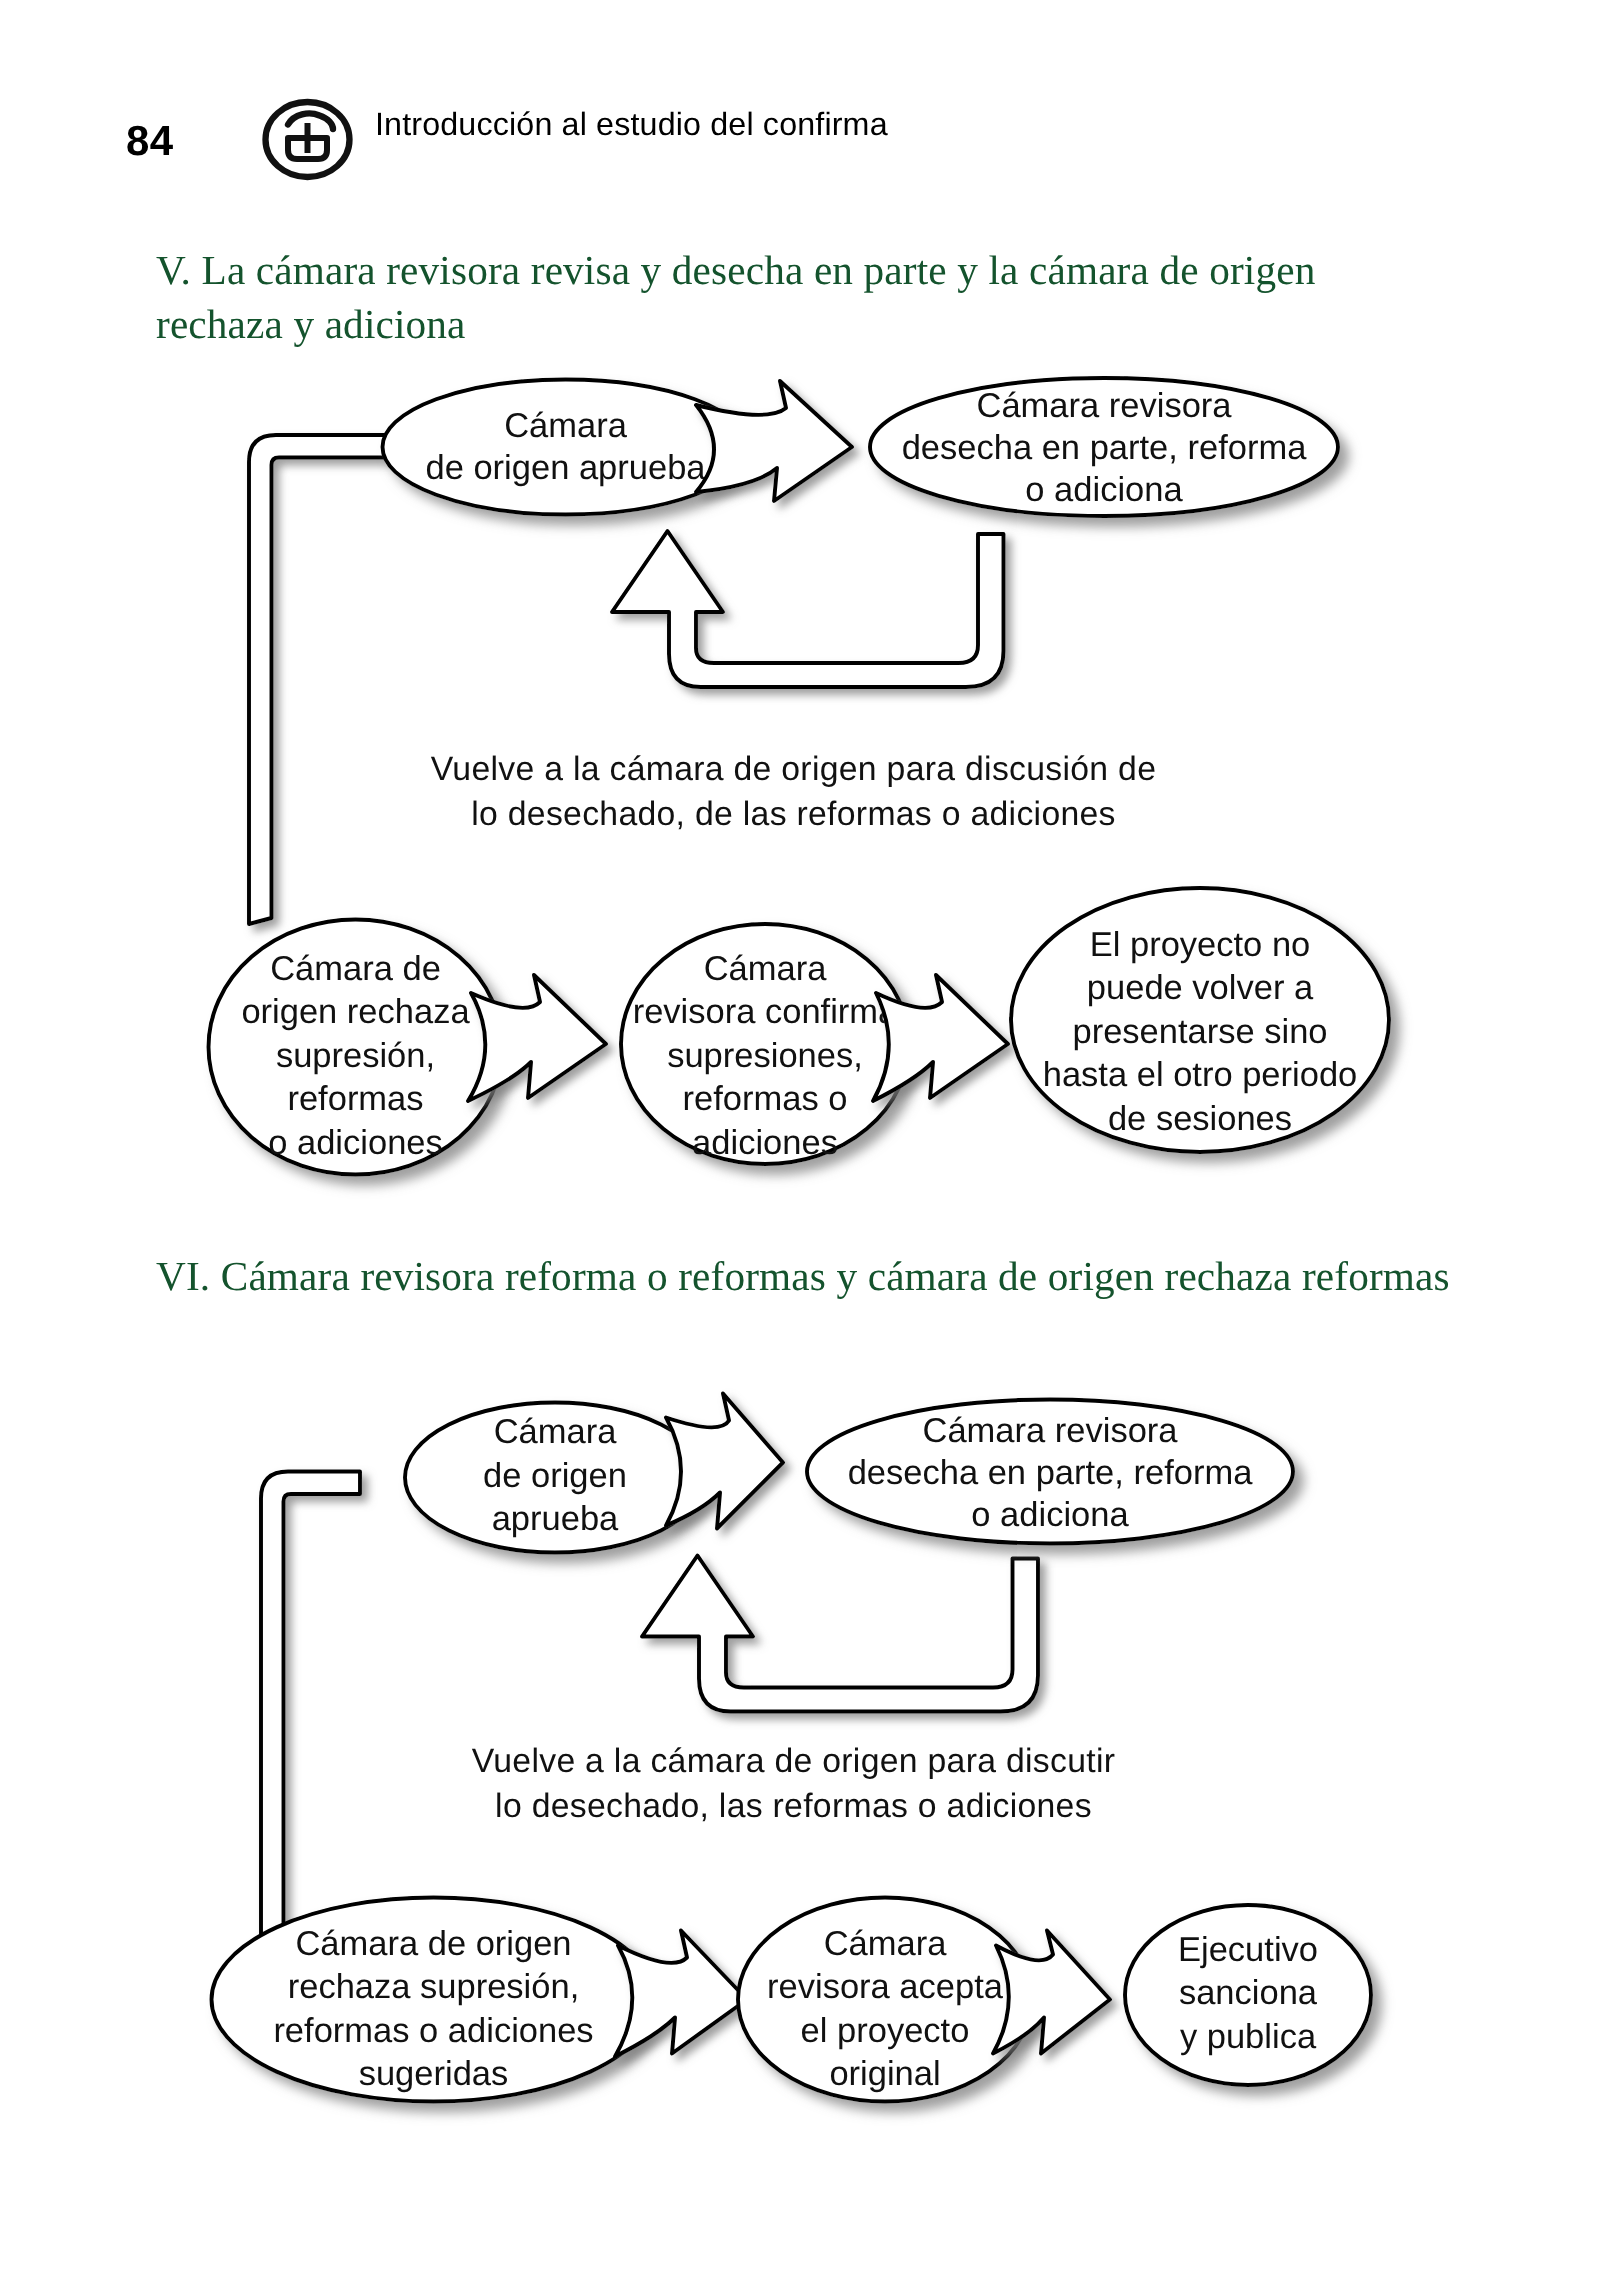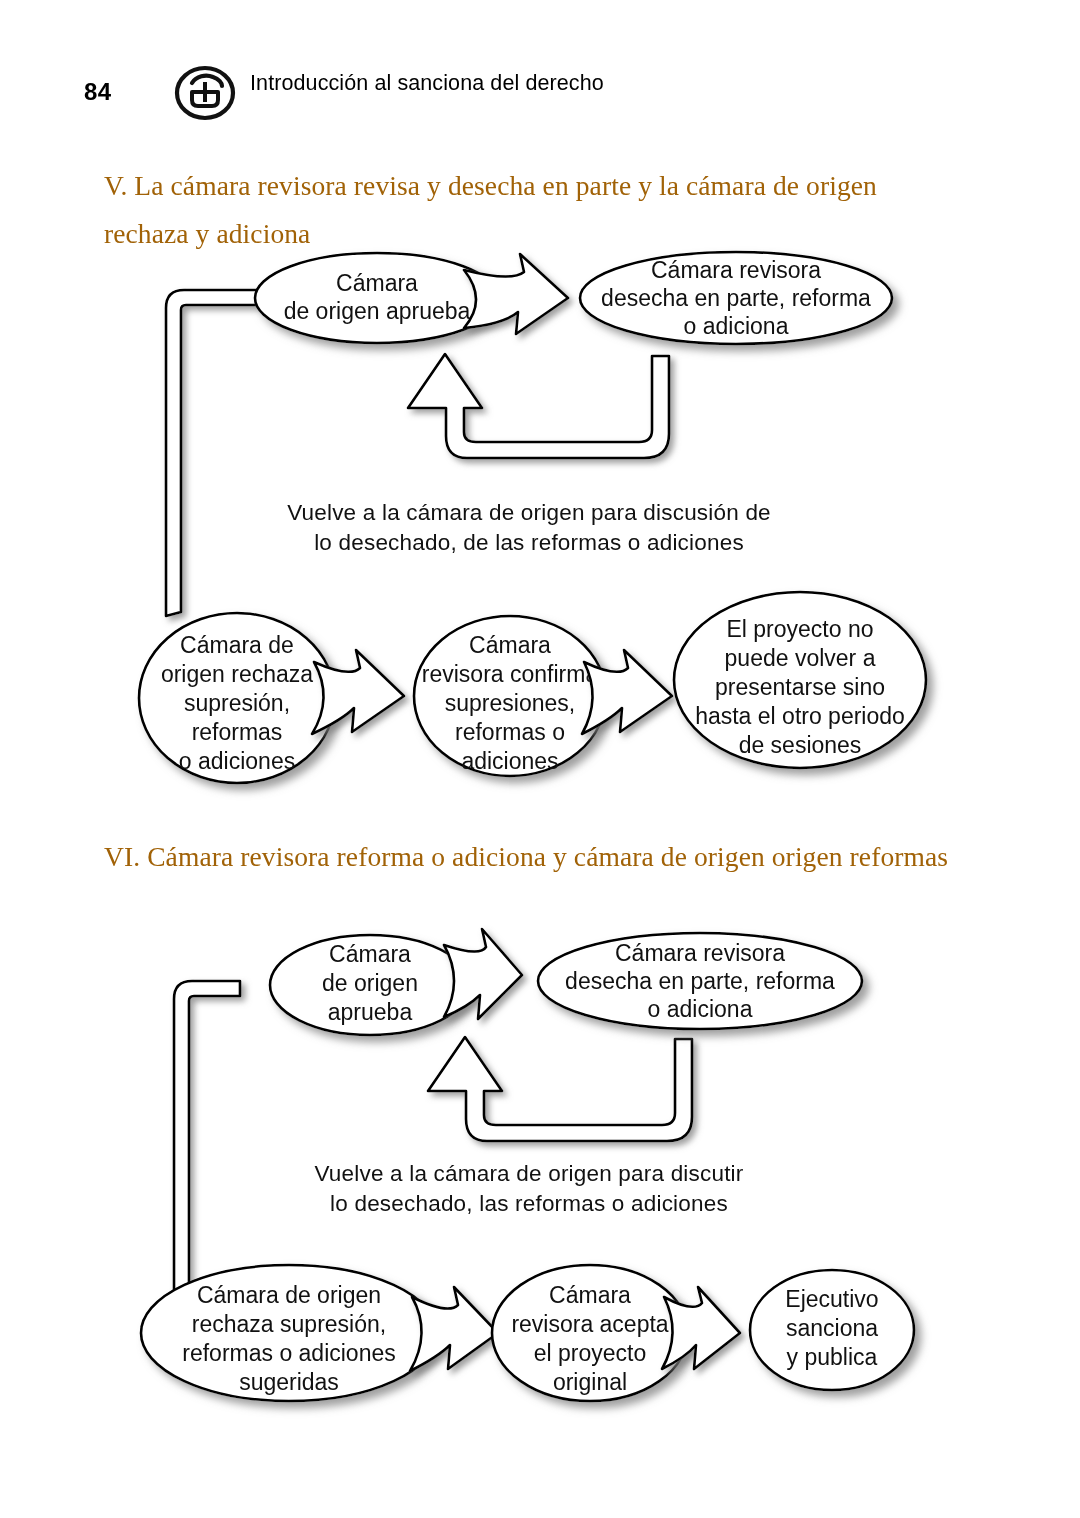--- a/index.html
+++ b/index.html
@@ -23,21 +23,21 @@
     top: 58px;
     width: 1080px;
     height: 80px;
   }
   .page-number {
     position: absolute;
     left: 84px;
     top: 20px;
     font-family: "Liberation Sans", sans-serif;
     font-weight: bold;
-    font-size: 24px;
+    font-size: 28px;
     letter-spacing: 0.3px;
   }
   .header-logo {
     position: absolute;
     left: 172px;
     top: 4px;
     width: 66px;
     height: 60px;
   }
   .header-title {
@@ -49,23 +49,23 @@
     font-size: 21.5px;
     line-height: 30px;
     letter-spacing: 0.1px;
   }
 
   
   .section-heading {
     position: absolute;
     font-family: "Liberation Serif", serif;
     font-size: 27.5px;
-    line-height: 48px;
+    line-height: 36px;
     letter-spacing: 0.1px;
-    color: #a16207;
+    color: #14532d;
   }
   #heading-v {
     left: 104px;
     top: 162px;
     width: 850px;
   }
   #heading-vi {
     left: 104px;
     top: 833px;
     width: 880px;
@@ -122,21 +122,21 @@
   <div class="header-logo">
     <svg viewBox="0 0 66 60" width="66" height="60" aria-hidden="true">
       <ellipse cx="33" cy="31" rx="28" ry="25" fill="none" stroke="#111" stroke-width="4.2"></ellipse>
       <path d="M20 21 C 24 14, 34 12, 41 15 C 47 17, 50 21, 50 24" fill="none" stroke="#111" stroke-width="4.2" stroke-linecap="round"></path>
       <line x1="33" y1="20" x2="33" y2="40" stroke="#111" stroke-width="4"></line>
       <line x1="20" y1="30" x2="46" y2="30" stroke="#111" stroke-width="4"></line>
       <path d="M20 30 L20 38 Q20 44 26 44 L40 44 Q46 44 46 38 L46 30" fill="none" stroke="#111" stroke-width="4" stroke-linecap="round"></path>
     </svg>
   </div>
 
-  <div class="header-title">Introducción al sanciona del derecho</div>
+  <div class="header-title">Introducción al estudio del confirma</div>
 </div>
 
 <div class="section-heading" id="heading-v">V. La cámara revisora revisa y desecha en parte y la cámara de origen rechaza y adiciona</div>
 
 <div class="diagram" id="diagram-v">
 <svg width="1080" height="580" viewBox="0 0 1080 580">
   <defs>
     <filter id="dropshadow" x="-30%" y="-30%" width="180%" height="180%">
       <feDropShadow dx="6" dy="6" stdDeviation="4" flood-color="#808080" flood-opacity="0.75"></feDropShadow>
     </filter>
@@ -211,21 +211,21 @@
     <ellipse class="node-ellipse" cx="788" cy="442" rx="126" ry="88" filter="url(#dropshadow)"></ellipse>
     <text class="node-text" x="788" y="399">El proyecto no</text>
     <text class="node-text" x="788" y="428">puede volver a</text>
     <text class="node-text" x="788" y="457">presentarse sino</text>
     <text class="node-text" x="788" y="486">hasta el otro periodo</text>
     <text class="node-text" x="788" y="515">de sesiones</text>
   </g>
 </svg>
 </div>
 
-<div class="section-heading" id="heading-vi">VI. Cámara revisora reforma o adiciona y cámara de origen origen reformas</div>
+<div class="section-heading" id="heading-vi">VI. Cámara revisora reforma o reformas y cámara de origen rechaza reformas</div>
 
 <div class="diagram" id="diagram-vi">
 <svg width="1080" height="530" viewBox="0 0 1080 530">
 
   <g filter="url(#dropshadow-sm)">
     <path class="connector-shape" d="M 228 66 L 180 66 Q 162 66 162 84 L 162 398 L 177 394 L 177 86 Q 177 81 182 81 L 228 81 Z"></path>
   </g>
 
   <g filter="url(#dropshadow-sm)">
     <path class="connector-shape" d="M 453 122 L 490 176 L 472 176 L 472 200 Q 472 210 484 210

